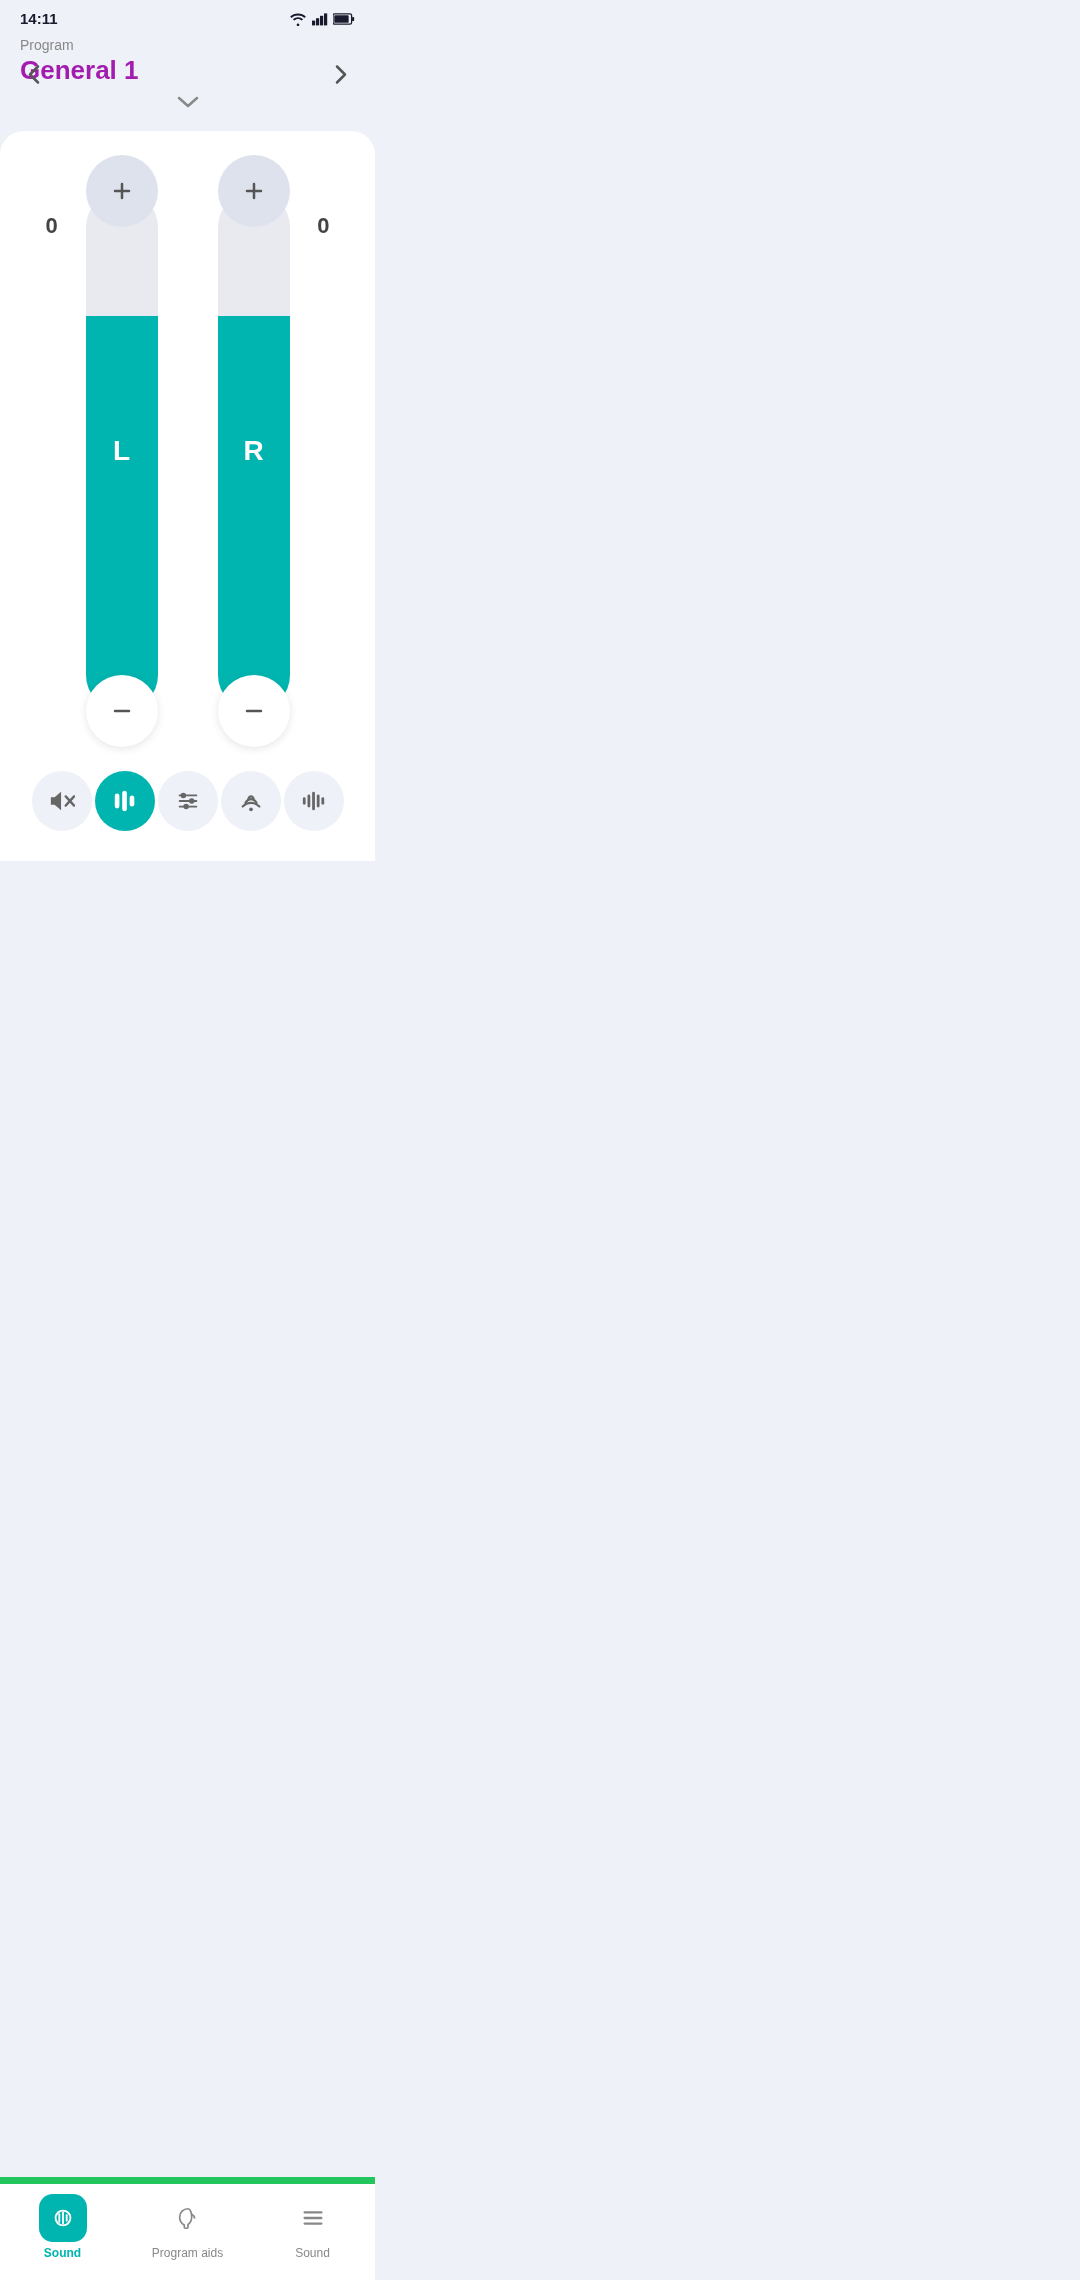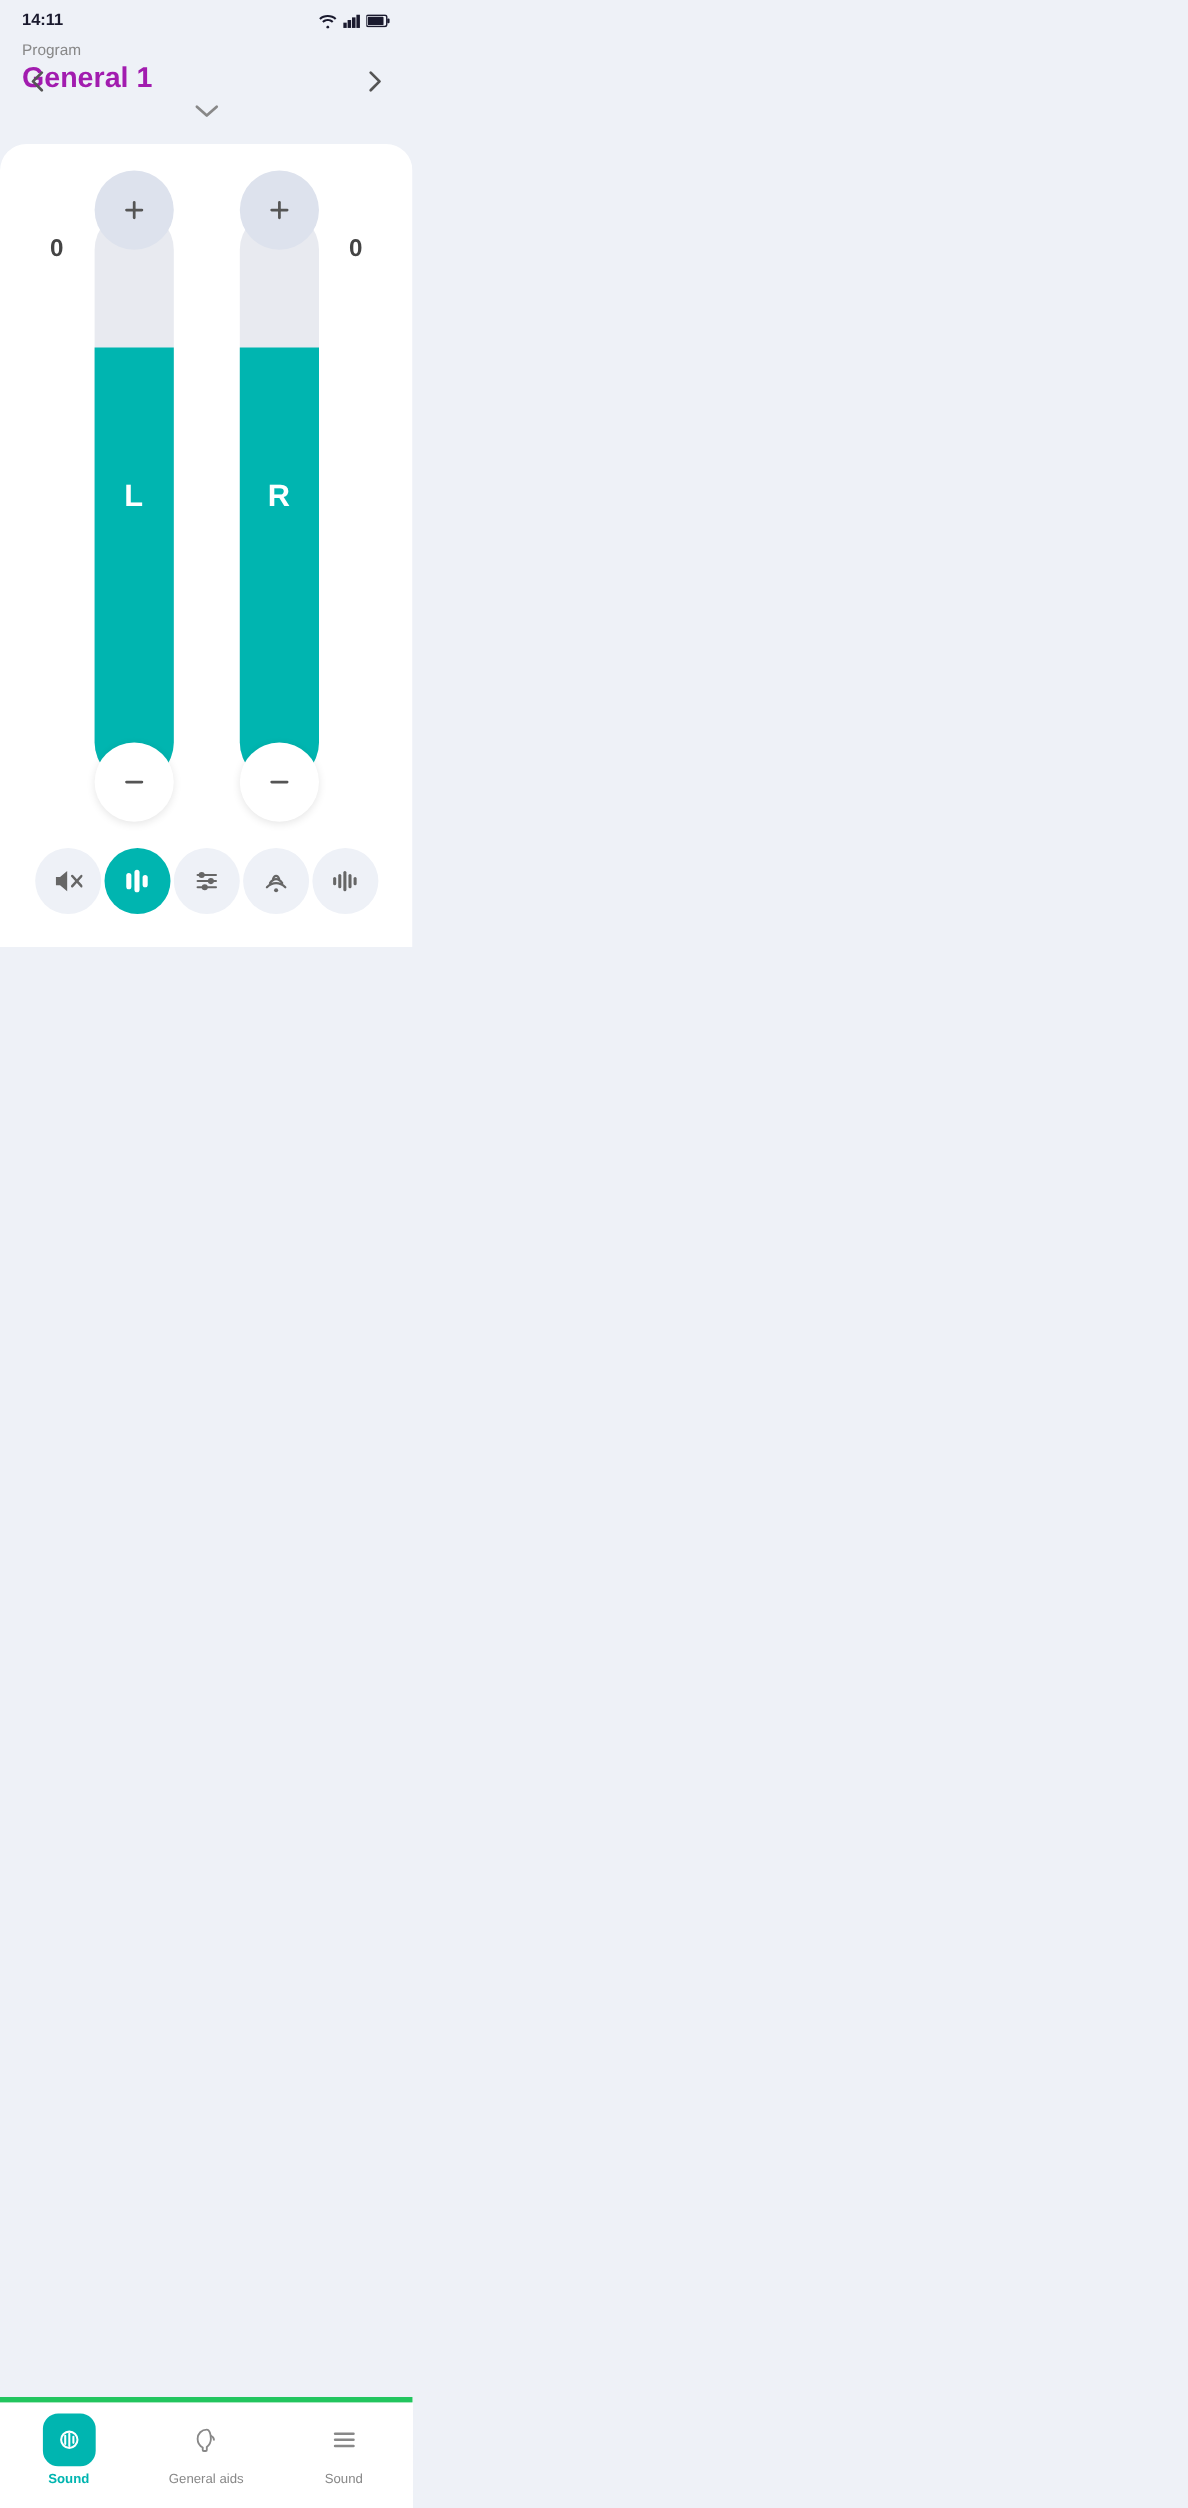--- a/index.html
+++ b/index.html
@@ -208,21 +208,21 @@
       fill: white;
     }
 
     
     .bottom-nav {
       background: #ffffff;
       display: flex;
       justify-content: space-around;
       align-items: center;
       padding: 10px 0 20px;
-      border-top: 5px solid #22c55e;
+      border-top: 7px solid #22c55e;
       position: fixed;
       bottom: 0;
       width: 375px;
     }
 
     .nav-item {
       display: flex;
       flex-direction: column;
       align-items: center;
       gap: 4px;
@@ -407,21 +407,21 @@
     <span class="nav-label">Sound</span>
   </div>
 
   <div class="nav-item">
     <div class="nav-icon-wrap">
       <svg width="26" height="26" viewBox="0 0 28 28" fill="none">
         <path d="M14 4 C9 4, 5 8, 5 13 C5 17, 7 20, 10 21.5 L10 24 C10 24.5 10.5 25 11 25 L13 25 C13.5 25 14 24.5 14 24 L14 21 C14 21 18 18 18 13 C18 8.5 16.5 4 14 4Z" stroke="#888" stroke-width="1.8" fill="none"></path>
         <path d="M18 10 C20 11 21 12.5 21 14" stroke="#888" stroke-width="1.8" stroke-linecap="round"></path>
       </svg>
     </div>
-    <span class="nav-label">General aids</span>
+    <span class="nav-label">Program aids</span>
   </div>
 
   <div class="nav-item">
     <div class="nav-icon-wrap">
       <svg width="26" height="26" viewBox="0 0 28 28" fill="none">
         <line x1="5" y1="8" x2="23" y2="8" stroke="#888" stroke-width="2.5" stroke-linecap="round"></line>
         <line x1="5" y1="14" x2="23" y2="14" stroke="#888" stroke-width="2.5" stroke-linecap="round"></line>
         <line x1="5" y1="20" x2="23" y2="20" stroke="#888" stroke-width="2.5" stroke-linecap="round"></line>
       </svg>
     </div>

